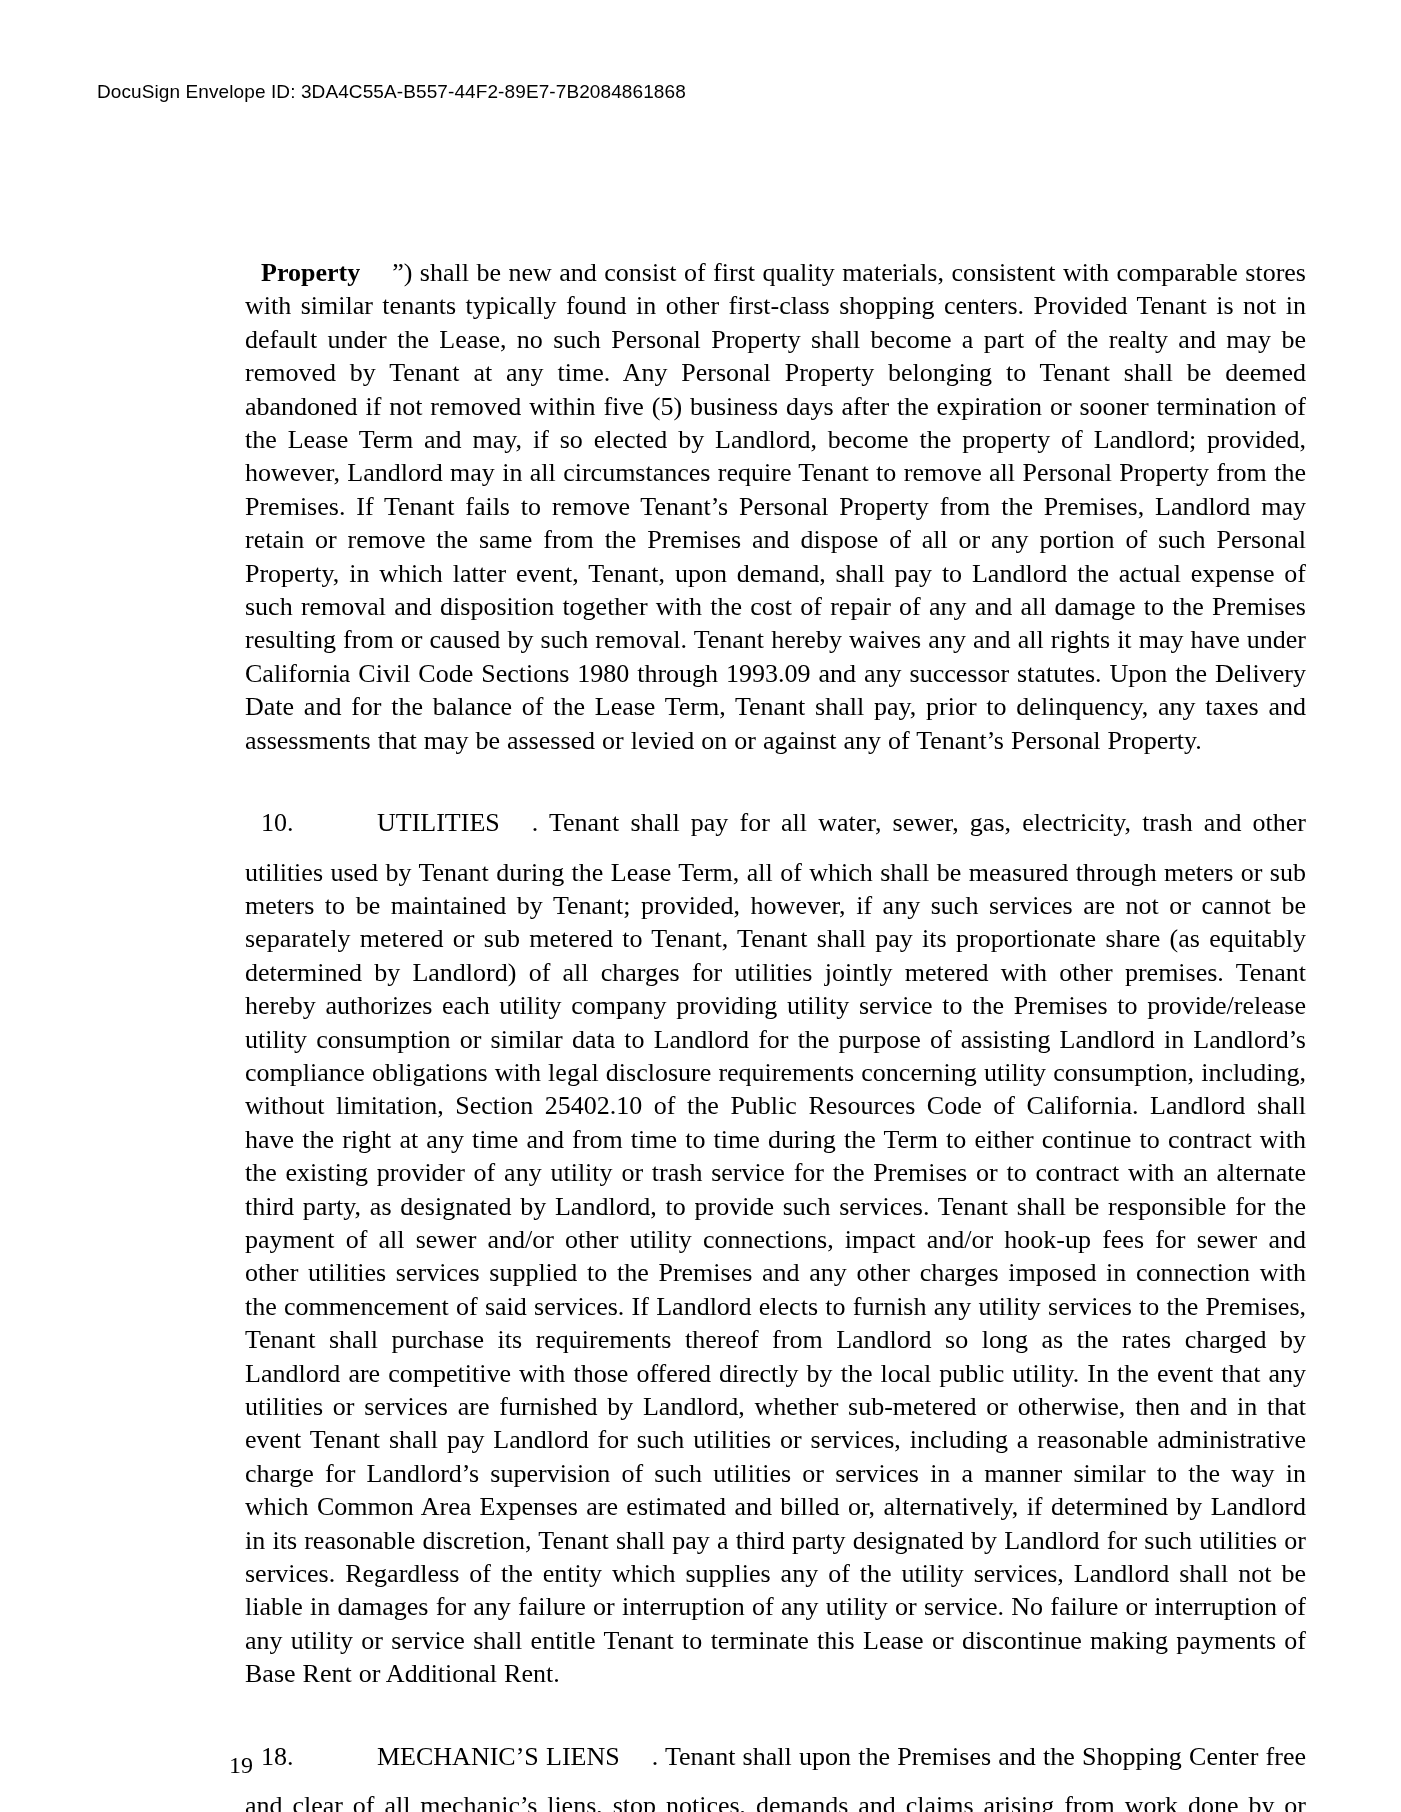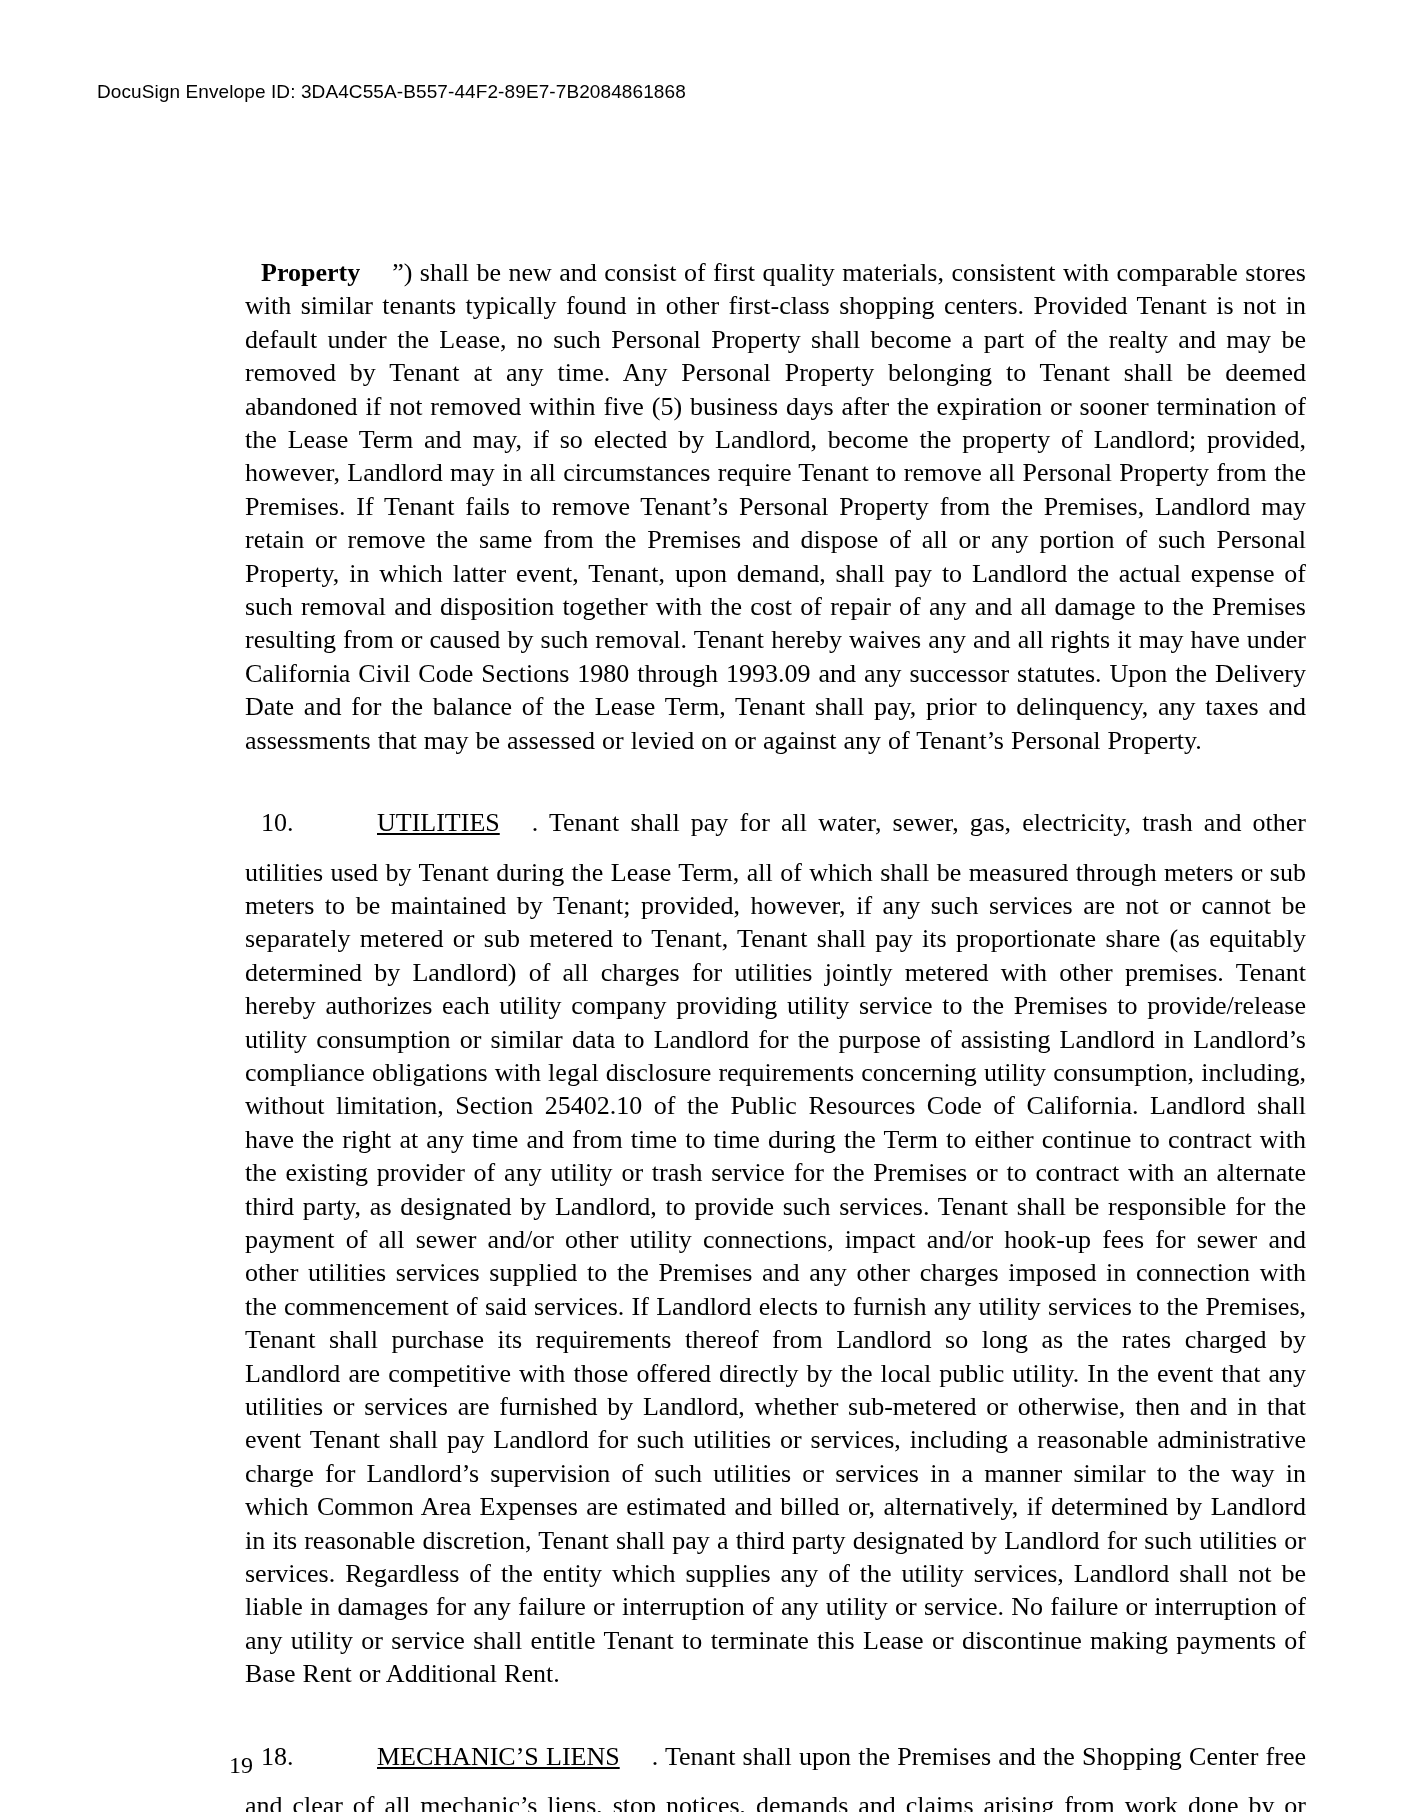--- a/index.html
+++ b/index.html
@@ -36,21 +36,21 @@
     text-align-last: left;
     margin-bottom: 33px;
     word-spacing: 0.5px;
   }
   .para:last-child { margin-bottom: 0; }
   .bold-lead { font-weight: bold; }
   .sec-num {
     display: inline-block;
     width: 84px;
   }
-  .sec-heading { text-decoration: underline; }
+  .sec-heading { }
   .footer-page-number {
     position: absolute;
     top: 1688px;
     left: 165px;
     width: 1093px;
     text-align: left;
     font-size: 24px;
     font-family: "Liberation Serif", serif;
   }
   .footer-doc-number {

